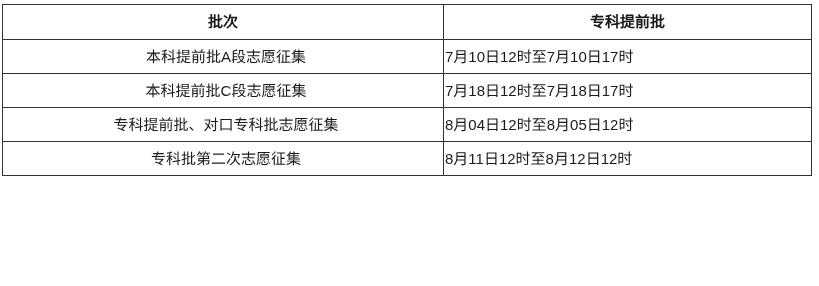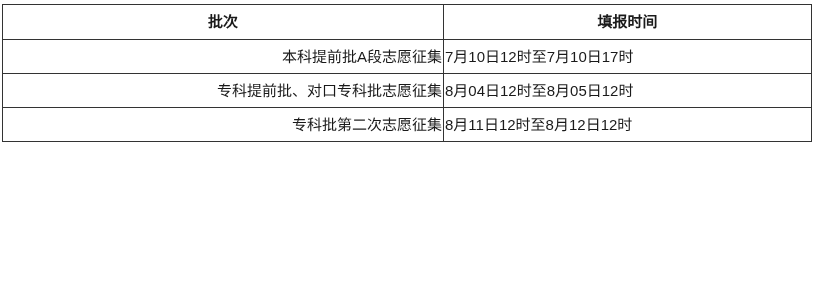--- a/index.html
+++ b/index.html
@@ -45,45 +45,49 @@
     vertical-align: middle;
     white-space: nowrap;
     overflow: hidden;
   }
   .schedule-table thead th {
     font-weight: bold;
     text-align: center;
     height: 35px;
   }
   td.cell-batch {
-    text-align: right;
+    text-align: center;
     padding-left: 7px;
   }
   td.cell-time {
   }
 </style>
 </head>
 <body>
 
 <div class="page">
   <table class="schedule-table">
     <colgroup>
       <col class="col-batch">
       <col class="col-time">
     </colgroup>
     <thead>
       <tr>
         <th>批次</th>
-        <th>填报时间</th>
+        <th>专科提前批</th>
       </tr>
     </thead>
     <tbody>
       <tr>
         <td class="cell-batch">本科提前批A段志愿征集</td>
         <td class="cell-time">7月10日12时至7月10日17时</td>
+      </tr>
+      <tr>
+        <td class="cell-batch">本科提前批C段志愿征集</td>
+        <td class="cell-time">7月18日12时至7月18日17时</td>
       </tr>
       <tr>
         <td class="cell-batch">专科提前批、对口专科批志愿征集</td>
         <td class="cell-time">8月04日12时至8月05日12时</td>
       </tr>
       <tr>
         <td class="cell-batch">专科批第二次志愿征集</td>
         <td class="cell-time">8月11日12时至8月12日12时</td>
       </tr>
     </tbody>

